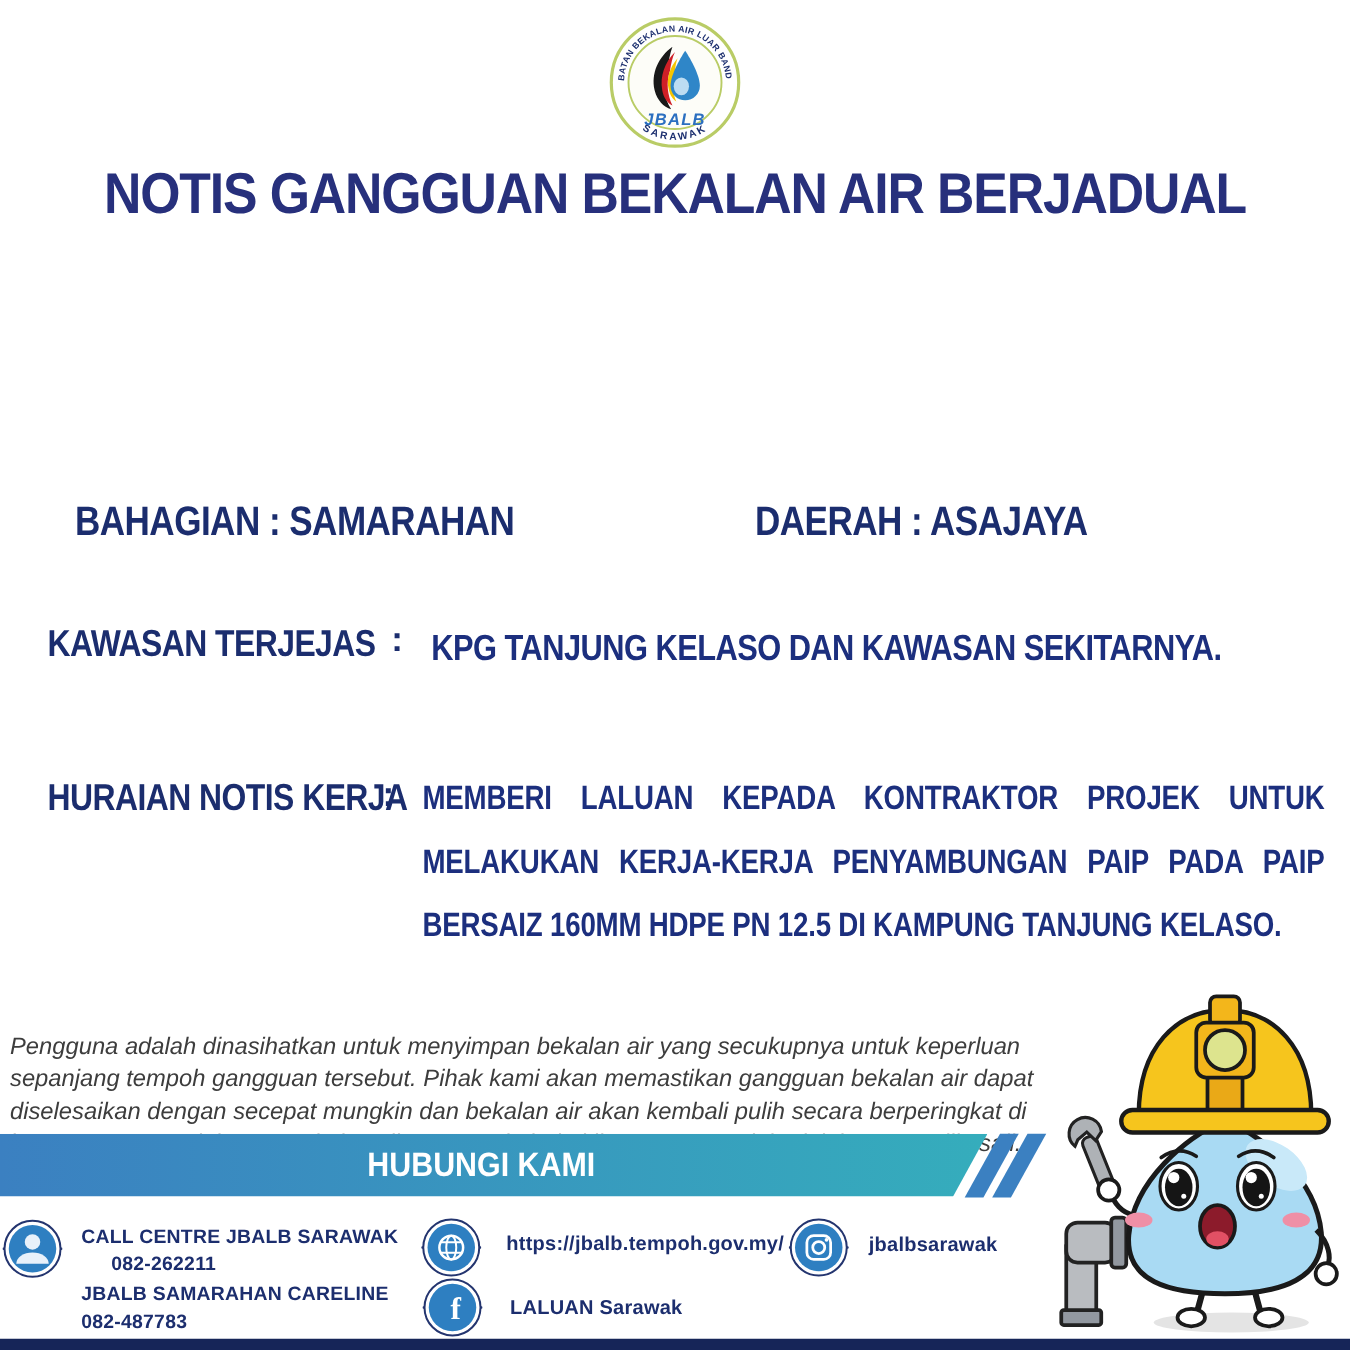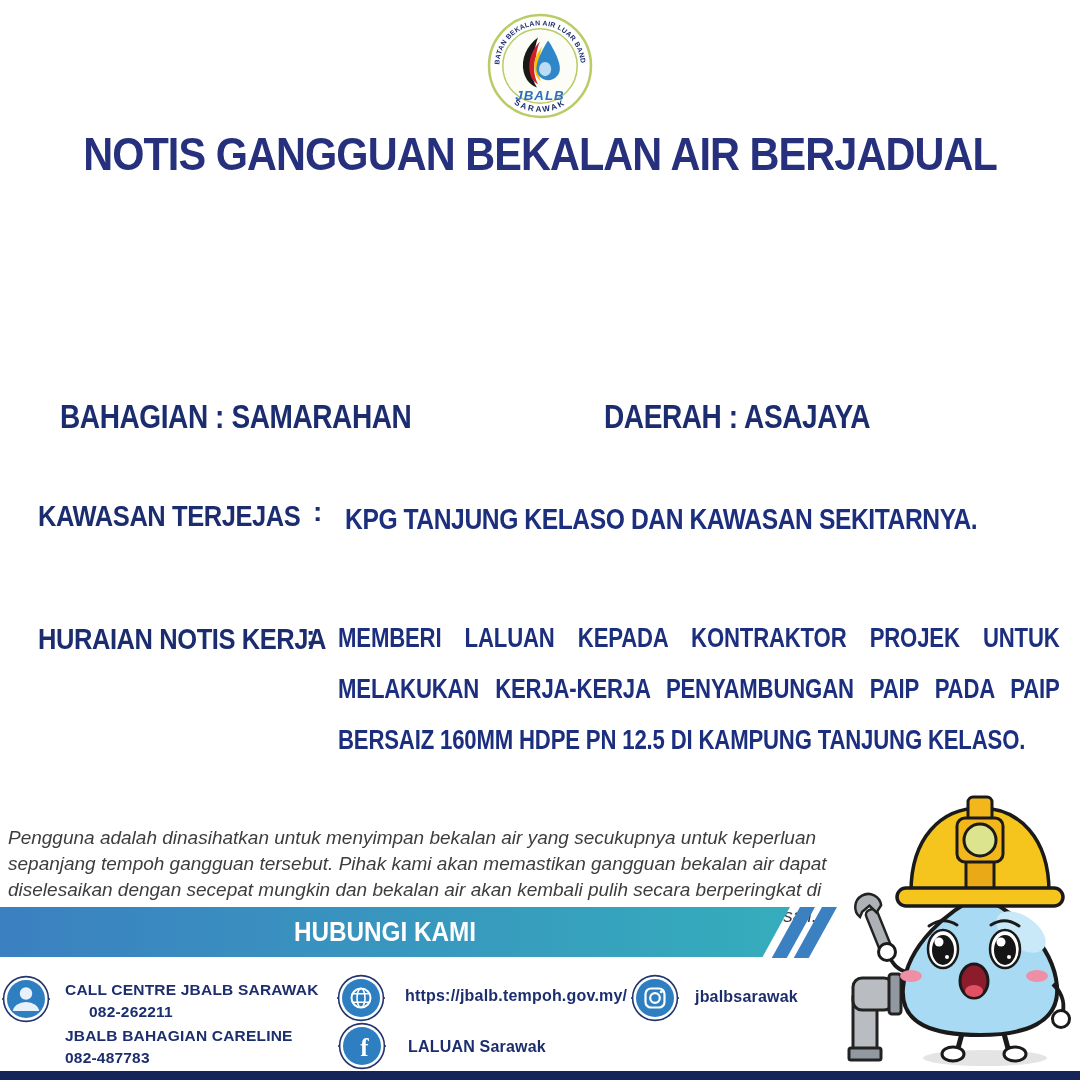--- a/index.html
+++ b/index.html
@@ -143,21 +143,21 @@
   <svg class="c-icon icon-person" viewBox="0 0 48 48">
     <circle cx="24" cy="24" r="22.4" fill="#fff" stroke="#24356f" stroke-width="1.6"></circle>
     <circle cx="0.9" cy="24" r="1" fill="#24356f"></circle>
       <circle cx="47.1" cy="24" r="1" fill="#24356f"></circle>
     <circle cx="24" cy="24" r="19" fill="#2e7fc1"></circle>
     <circle cx="24" cy="18.5" r="6.2" fill="#e8f1fa"></circle>
     <path d="M11,36 a13,9 0 0 1 26,0 z" fill="#e8f1fa"></path>
   </svg>
   <div class="c-text t-ccname">CALL CENTRE JBALB SARAWAK</div>
   <div class="c-text t-ccphone">082-262211</div>
-  <div class="c-text t-clname">JBALB BAHAGIAN CARELINE</div>
+  <div class="c-text t-clname">JBALB SAMARAHAN CARELINE</div>
   <div class="c-text t-clphone">082-487783</div>
 
   <svg class="c-icon icon-globe" viewBox="0 0 48 48">
     <circle cx="24" cy="24" r="22.4" fill="#fff" stroke="#24356f" stroke-width="1.6"></circle>
     <circle cx="0.9" cy="24" r="1" fill="#24356f"></circle>
       <circle cx="47.1" cy="24" r="1" fill="#24356f"></circle>
     <circle cx="24" cy="24" r="19" fill="#2e7fc1"></circle>
     <circle cx="24" cy="24" r="9.5" fill="none" stroke="#fff" stroke-width="2"></circle>
     <ellipse cx="24" cy="24" rx="4" ry="9.5" fill="none" stroke="#fff" stroke-width="1.6"></ellipse>
     <path d="M15,19.8 h18 M15,28.2 h18" stroke="#fff" stroke-width="1.6" fill="none"></path>

